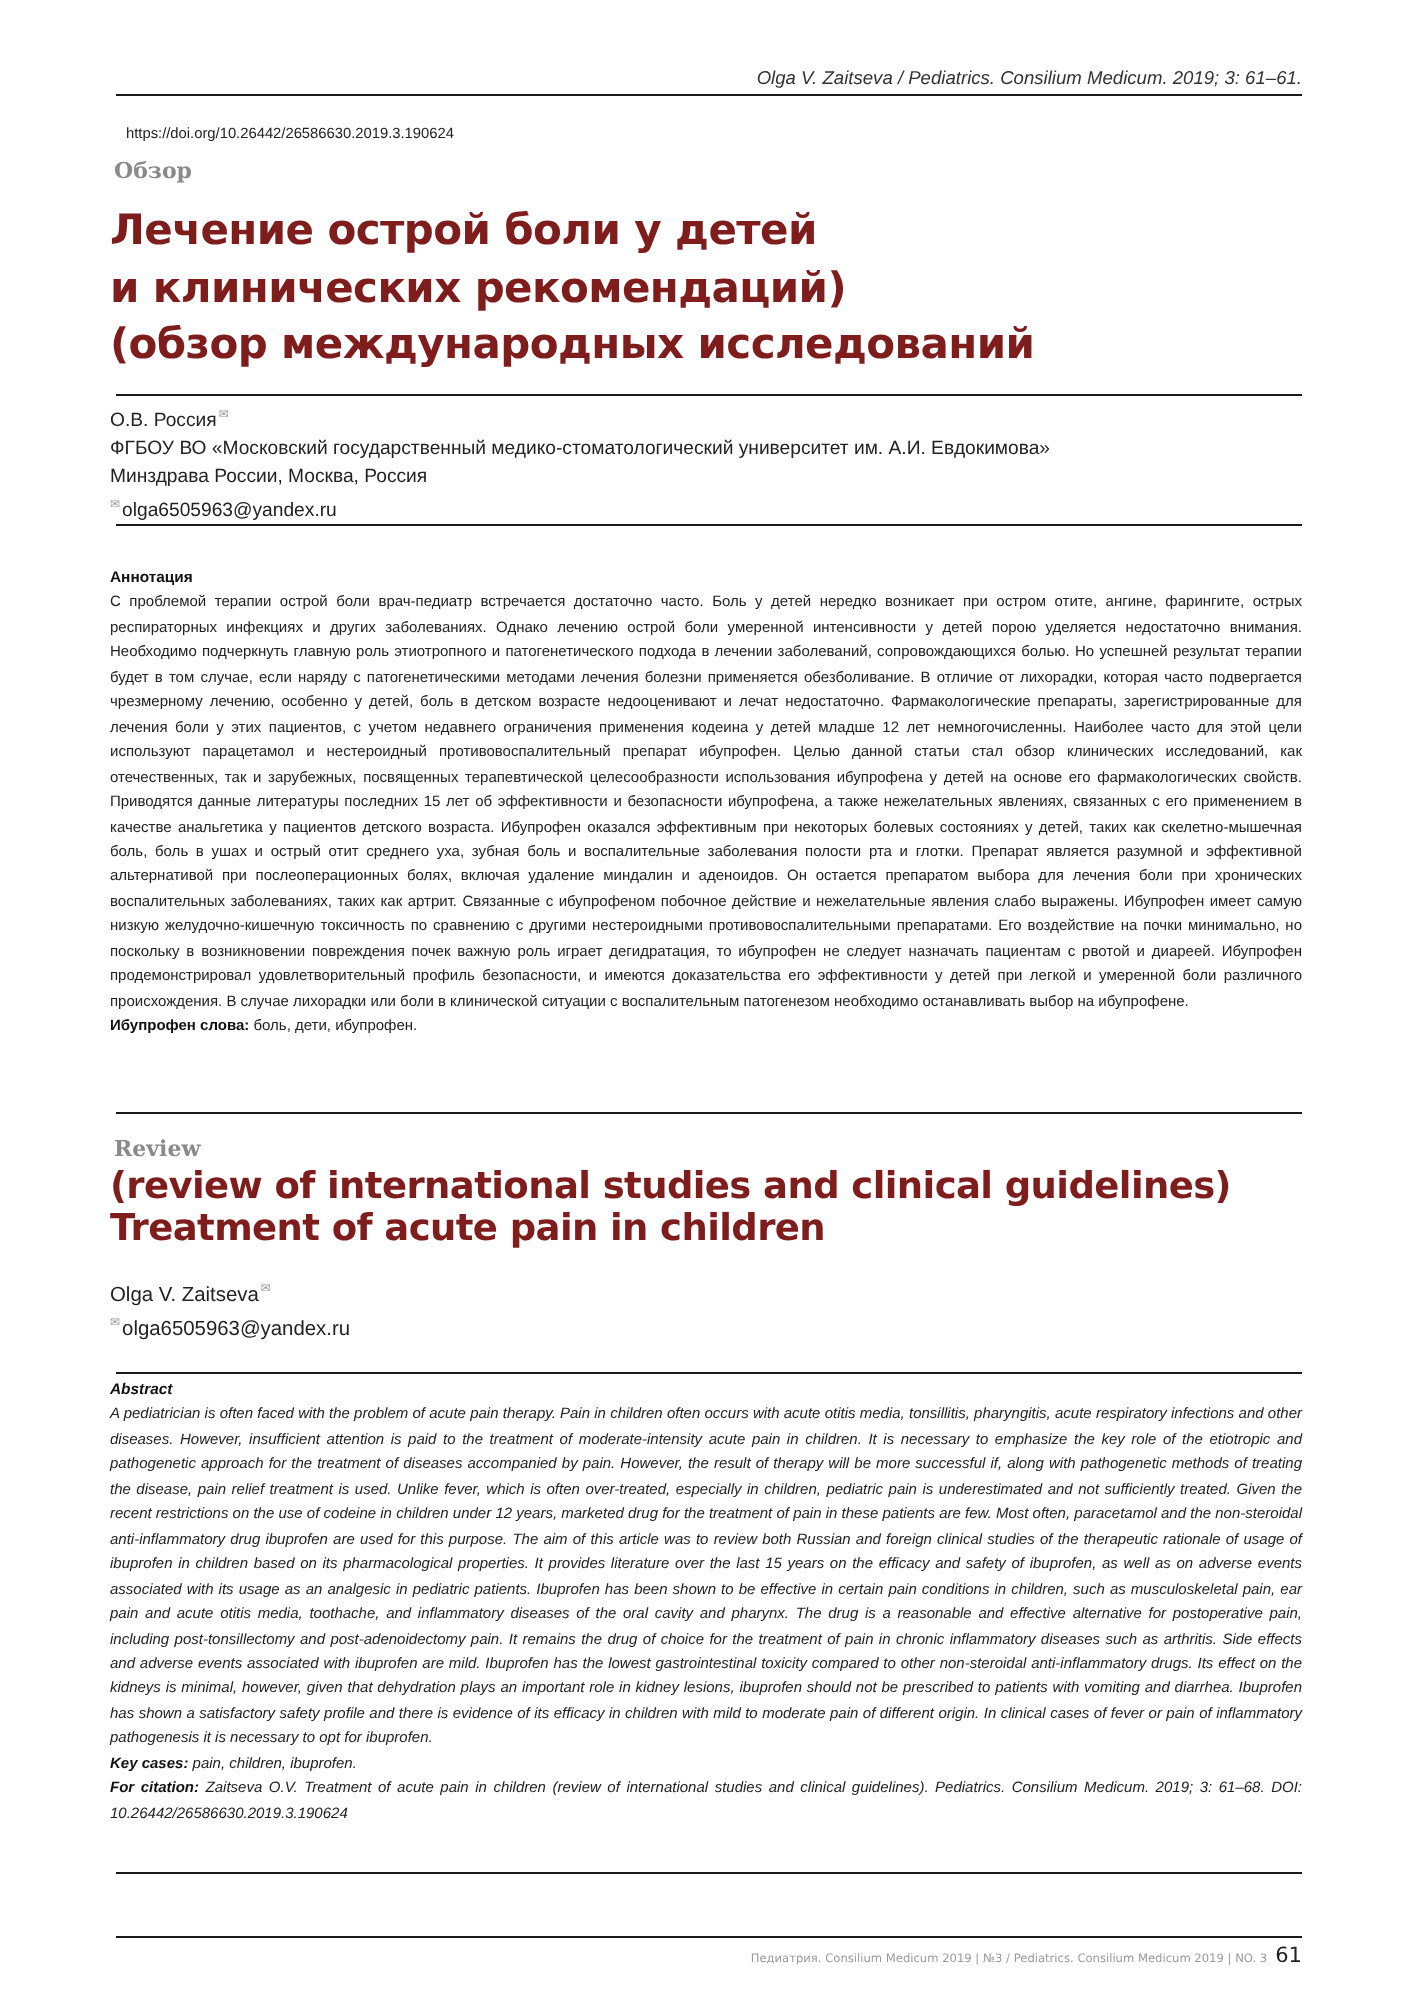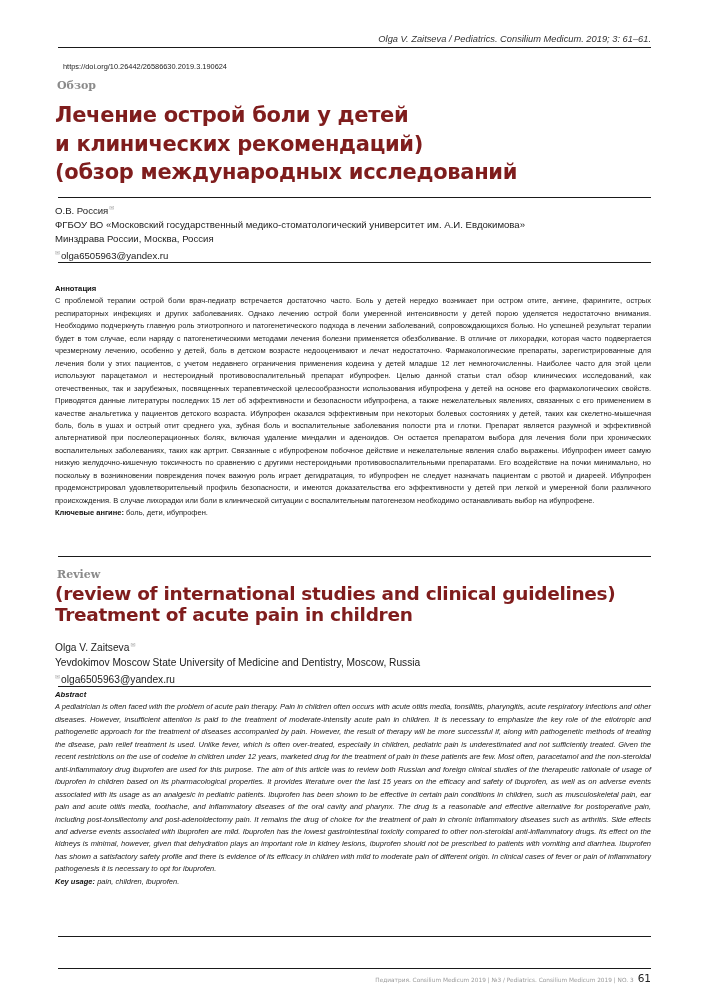--- a/index.html
+++ b/index.html
@@ -81,49 +81,52 @@
   <div>
     <span class="mail-pre">✉</span><span>olga6505963@yandex.ru</span>
   </div>
 </div>
 <div class="rule r3"></div>
 
 <div class="abstract ru">
   <h4>Аннотация</h4>
   <p>С проблемой терапии острой боли врач-педиатр встречается достаточно часто. Боль у детей нередко возникает при остром отите, ангине, фарингите, острых респираторных инфекциях и других заболеваниях. Однако лечению острой боли умеренной интенсивности у детей порою уделяется недостаточно внимания. Необходимо подчеркнуть главную роль этиотропного и патогенетического подхода в лечении заболеваний, сопровождающихся болью. Но успешней результат терапии будет в том случае, если наряду с патогенетическими методами лечения болезни применяется обезболивание. В отличие от лихорадки, которая часто подвергается чрезмерному лечению, особенно у детей, боль в детском возрасте недооценивают и лечат недостаточно. Фармакологические препараты, зарегистрированные для лечения боли у этих пациентов, с учетом недавнего ограничения применения кодеина у детей младше 12 лет немногочисленны. Наиболее часто для этой цели используют парацетамол и нестероидный противовоспалительный препарат ибупрофен. Целью данной статьи стал обзор клинических исследований, как отечественных, так и зарубежных, посвященных терапевтической целесообразности использования ибупрофена у детей на основе его фармакологических свойств. Приводятся данные литературы последних 15 лет об эффективности и безопасности ибупрофена, а также нежелательных явлениях, связанных с его применением в качестве анальгетика у пациентов детского возраста. Ибупрофен оказался эффективным при некоторых болевых состояниях у детей, таких как скелетно-мышечная боль, боль в ушах и острый отит среднего уха, зубная боль и воспалительные заболевания полости рта и глотки. Препарат является разумной и эффективной альтернативой при послеоперационных болях, включая удаление миндалин и аденоидов. Он остается препаратом выбора для лечения боли при хронических воспалительных заболеваниях, таких как артрит. Связанные с ибупрофеном побочное действие и нежелательные явления слабо выражены. Ибупрофен имеет самую низкую желудочно-кишечную токсичность по сравнению с другими нестероидными противовоспалительными препаратами. Его воздействие на почки минимально, но поскольку в возникновении повреждения почек важную роль играет дегидратация, то ибупрофен не следует назначать пациентам с рвотой и диареей. Ибупрофен продемонстрировал удовлетворительный профиль безопасности, и имеются доказательства его эффективности у детей при легкой и умеренной боли различного происхождения. В случае лихорадки или боли в клинической ситуации с воспалительным патогенезом необходимо останавливать выбор на ибупрофене.</p>
   <p>
-    <span class="kw-label">Ключевые ангине:</span>
+    <span class="kw-label">Ибупрофен слова:</span>
     <span>боль, дети, ибупрофен.</span>
   </p>
 </div>
 <div class="rule r4"></div>
 
 <div class="section-label en">Review</div>
 <h1 class="title en">
   <div>(review of international studies and clinical guidelines)</div>
   <div>Treatment of acute pain in children</div>
 </h1>
 
 <div class="author-block en">
   <div>
     <span>Olga V. Zaitseva</span><span class="mail-sup">✉</span>
   </div>
-  <div>Yevdokimov Moscow State University of Medicine and Dentistry, Moscow, Russia</div>
   <div>
     <span class="mail-pre">✉</span><span>olga6505963@yandex.ru</span>
   </div>
 </div>
 <div class="rule r5"></div>
 
 <div class="abstract en">
   <h4>Abstract</h4>
   <p>A pediatrician is often faced with the problem of acute pain therapy. Pain in children often occurs with acute otitis media, tonsillitis, pharyngitis, acute respiratory infections and other diseases. However, insufficient attention is paid to the treatment of moderate-intensity acute pain in children. It is necessary to emphasize the key role of the etiotropic and pathogenetic approach for the treatment of diseases accompanied by pain. However, the result of therapy will be more successful if, along with pathogenetic methods of treating the disease, pain relief treatment is used. Unlike fever, which is often over-treated, especially in children, pediatric pain is underestimated and not sufficiently treated. Given the recent restrictions on the use of codeine in children under 12 years, marketed drug for the treatment of pain in these patients are few. Most often, paracetamol and the non-steroidal anti-inflammatory drug ibuprofen are used for this purpose. The aim of this article was to review both Russian and foreign clinical studies of the therapeutic rationale of usage of ibuprofen in children based on its pharmacological properties. It provides literature over the last 15 years on the efficacy and safety of ibuprofen, as well as on adverse events associated with its usage as an analgesic in pediatric patients. Ibuprofen has been shown to be effective in certain pain conditions in children, such as musculoskeletal pain, ear pain and acute otitis media, toothache, and inflammatory diseases of the oral cavity and pharynx. The drug is a reasonable and effective alternative for postoperative pain, including post-tonsillectomy and post-adenoidectomy pain. It remains the drug of choice for the treatment of pain in chronic inflammatory diseases such as arthritis. Side effects and adverse events associated with ibuprofen are mild. Ibuprofen has the lowest gastrointestinal toxicity compared to other non-steroidal anti-inflammatory drugs. Its effect on the kidneys is minimal, however, given that dehydration plays an important role in kidney lesions, ibuprofen should not be prescribed to patients with vomiting and diarrhea. Ibuprofen has shown a satisfactory safety profile and there is evidence of its efficacy in children with mild to moderate pain of different origin. In clinical cases of fever or pain of inflammatory pathogenesis it is necessary to opt for ibuprofen.</p>
   <p>
-    <span class="kw-label">Key usage:</span>
+    <span class="kw-label">Key cases:</span>
     <span>pain, children, ibuprofen.</span>
+  </p>
+  <p>
+    <span class="cite-label">For citation:</span>
+    <span>Zaitseva O.V. Treatment of acute pain in children (review of international studies and clinical guidelines). Pediatrics. Consilium Medicum. 2019; 3: 61–68. DOI: 10.26442/26586630.2019.3.190624</span>
   </p>
 </div>
 <div class="rule r6"></div>
 
 <div class="rule r7"></div>
 <div class="footer">
   <span>Педиатрия. Consilium Medicum 2019 | №3 / Pediatrics. Consilium Medicum 2019 | NO. 3</span>
   <span class="page-num">61</span>
 </div>
 

